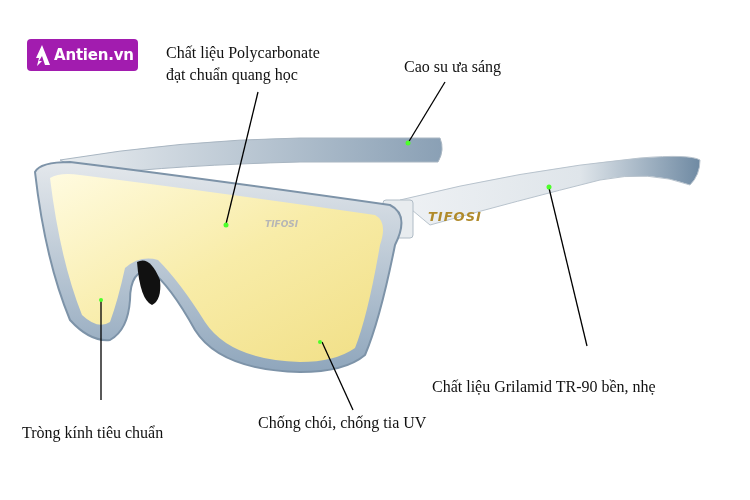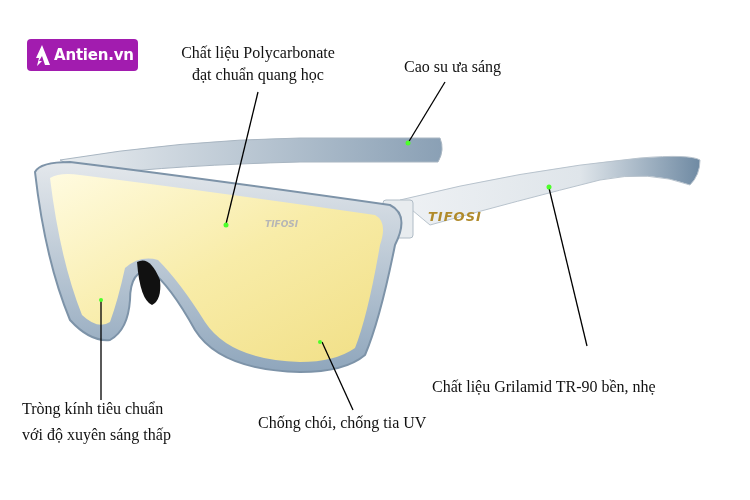--- a/index.html
+++ b/index.html
@@ -1,21 +1,21 @@
 <!DOCTYPE html>
 <html><head>
 <meta charset="utf-8">
 <style>
   html, body { margin:0; padding:0; }
   body { width:750px; height:500px; background:#ffffff; position:relative; overflow:hidden; font-family:"Liberation Serif", serif; color:#111; }
   .logo { position:absolute; left:27px; top:15px; width:111px; height:32px; background:#a21caf; border-radius:4px; display:flex; align-items:center;margin-top:24px; }
   .logo svg { margin-left:6px; }
   .logo-text { font-family:"DejaVu Sans", sans-serif; font-weight:bold; color:#fff; font-size:15px; margin-left:3px; letter-spacing:-0.2px; }
   .label { position:absolute; font-size:16px; line-height:22px; white-space:nowrap; }
-  .center { text-align:center; }
+  .center { text-align:left; }
   #art { position:absolute; left:0; top:0; }
 </style>
 </head>
 <body>
 
 <svg id="art" width="750" height="500" viewBox="0 0 750 500">
   <defs>
     <linearGradient id="lensGrad" x1="0" y1="0" x2="1" y2="1">
       <stop offset="0" stop-color="#fffbe0"></stop>
       <stop offset="0.5" stop-color="#f8eca8"></stop>
@@ -82,20 +82,19 @@
 </div>
 
 <div class="label" style="left:404px; top:56px;">
   <div>Cao su ưa sáng</div>
 </div>
 
 <div class="label" style="left:432px; top:353px;margin-top:23px;">
   <div>Chất liệu Grilamid TR-90 bền, nhẹ</div>
 </div>
 
-<div class="label" style="left:22px; top:396px; line-height:26px;">
+<div class="label" style="left:22px; top:420px; line-height:26px;text-align:center;">
   <div>Tròng kính tiêu chuẩn</div>
-  <div>với độ xuyên sáng thấp</div>
 </div>
 
 <div class="label" style="left:258px; top:412px;">
   <div>Chống chói, chống tia UV</div>
 </div>
 
 </body></html>

